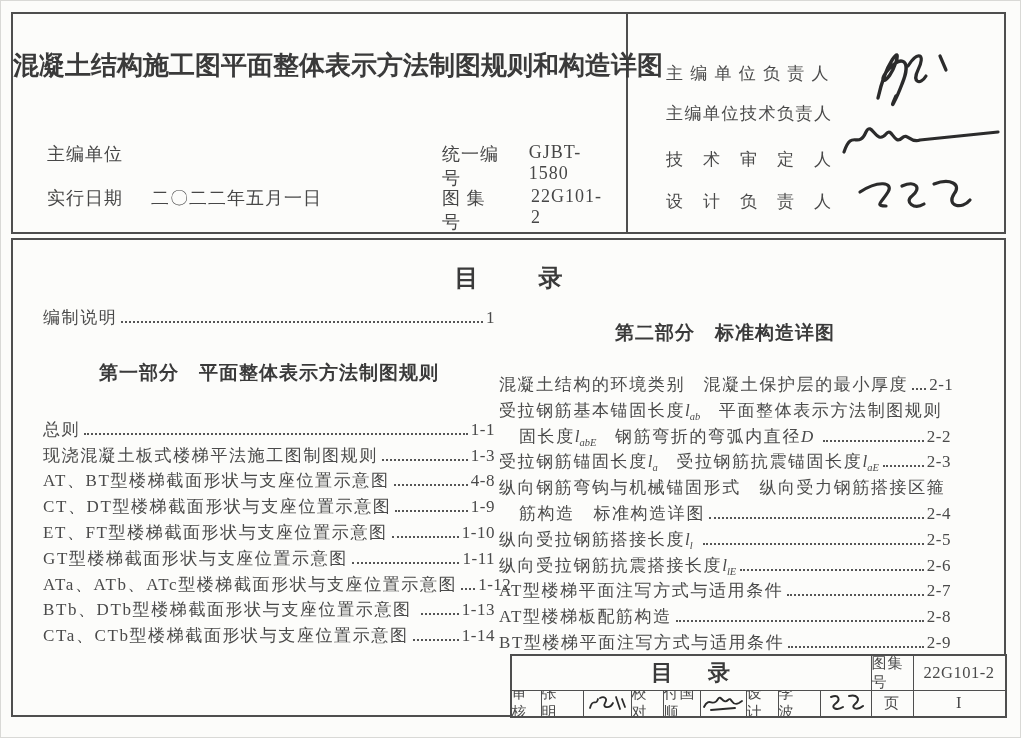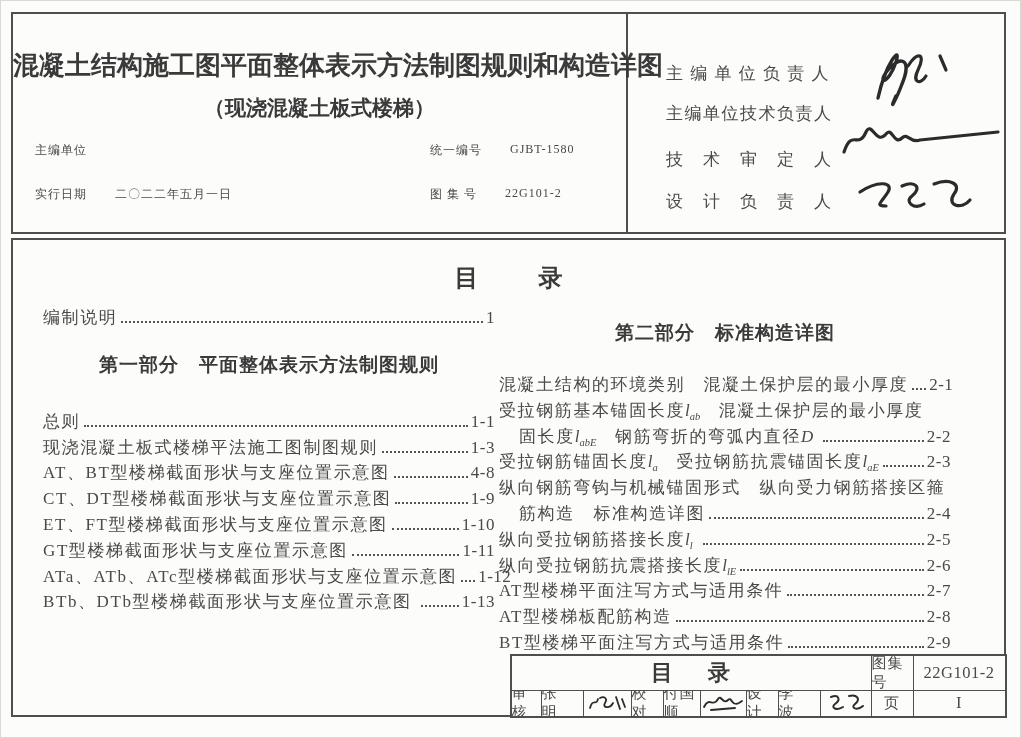--- a/index.html
+++ b/index.html
@@ -21,21 +21,21 @@
   .main-title{
     position:absolute; left:0; right:0; top:34px; text-align:center;
     font-family:"Liberation Sans","DejaVu Sans",sans-serif;
     font-weight:bold; font-size:26px; letter-spacing:0px; color:#3a3a3a; white-space:nowrap;
   }
   .sub-title{
     position:absolute; left:0; right:0; top:80px; text-align:center;
     font-family:"Liberation Sans","DejaVu Sans",sans-serif;
     font-weight:bold; font-size:21px; color:#3a3a3a;
   }
-  .info-row{position:absolute; left:22px; right:20px; display:flex; font-size:12px; letter-spacing:1px; white-space:pre-wrap;}
+  .info-row{position:absolute; left:34px; right:20px; display:flex; font-size:18px; letter-spacing:1px; white-space:pre-wrap;}
   .info-row.r1{top:128px;}
   .info-row.r2{top:172px;}
   .info-gap{width:28px;}
   .info-col2{position:absolute; left:395px; top:0; display:flex; white-space:pre-wrap;}
   .official-row{position:absolute; left:38px; font-size:17px; letter-spacing:1.5px; white-space:pre-wrap; color:#4a4a4a;}
   .sig{position:absolute;}
   .sig path{fill:none; stroke:#2b2b2b; stroke-linecap:round; stroke-linejoin:round;}
   
   .content-box{
     position:absolute; left:10px; top:237px; width:995px; height:479px;
@@ -52,21 +52,21 @@
   .toc-col-right{left:486px; top:80px; width:452px;}
   .toc-line{display:flex; align-items:baseline; height:25.8px; white-space:pre-wrap;}
   .toc-line.indent{padding-left:20px;}
   .toc-text{flex:none;}
   .dots{flex:1; min-width:14px; border-bottom:2.2px dotted #555; margin:0 3px 6px 4px;}
   .pg{flex:none; letter-spacing:0.5px;}
   .toc-heading{
     text-align:center; font-family:"Liberation Sans","DejaVu Sans",sans-serif;
     font-weight:bold; font-size:19px; letter-spacing:1px; color:#3a3a3a; white-space:pre-wrap;
   }
-  .toc-col-left .toc-heading{margin:20px 0 32px 0;}
+  .toc-col-left .toc-heading{margin:28px 0 32px 0;}
   .toc-col-right .toc-heading{margin:0 0 27px 0;}
   .var{font-style:italic; font-family:"Liberation Serif","DejaVu Serif",serif; letter-spacing:0;}
   .sub{font-style:italic; font-size:10.5px; vertical-align:-4px; letter-spacing:0;}
   
   .titlebar{
     position:absolute; right:-2.5px; bottom:-2.5px; width:497px; height:64px;
     border:2.5px solid #4e4e4e; box-sizing:border-box; background:#fcfcfa;
     display:grid;
     grid-template-columns:30px 42px 48px 32px 37px 46px 32px 42px 51px 42px 1fr;
     grid-template-rows:35px 1fr;
@@ -86,21 +86,20 @@
   .tb-value{font-size:16.5px; letter-spacing:0.5px;}
 </style>
 </head>
 <body>
 
 <div class="page">
 
   <div class="header-box">
     <div class="header-left">
       <div class="main-title">混凝土结构施工图平面整体表示方法制图规则和构造详图</div>
-      <div class="sub-title">（现浇混凝土板式楼梯）</div>
       <div class="info-row r1">
         <span>主编单位</span>
         <span class="info-gap"></span>
         <span class="info-col2">
           <span>统一编号</span>
           <span class="info-gap"></span>
           <span>GJBT-1580</span>
         </span>
       </div>
       <div class="info-row r2">
@@ -147,25 +146,26 @@
         <div class="toc-line"><span class="toc-text"><span>编制说明</span></span><span class="dots"></span><span class="pg">1</span></div>
         <div class="toc-heading">第一部分　平面整体表示方法制图规则</div>
         <div class="toc-line"><span class="toc-text"><span>总则</span></span><span class="dots"></span><span class="pg">1-1</span></div>
         <div class="toc-line"><span class="toc-text"><span>现浇混凝土板式楼梯平法施工图制图规则</span></span><span class="dots"></span><span class="pg">1-3</span></div>
         <div class="toc-line"><span class="toc-text"><span>AT、BT型楼梯截面形状与支座位置示意图</span></span><span class="dots"></span><span class="pg">4-8</span></div>
         <div class="toc-line"><span class="toc-text"><span>CT、DT型楼梯截面形状与支座位置示意图</span></span><span class="dots"></span><span class="pg">1-9</span></div>
         <div class="toc-line"><span class="toc-text"><span>ET、FT型楼梯截面形状与支座位置示意图</span></span><span class="dots"></span><span class="pg">1-10</span></div>
         <div class="toc-line"><span class="toc-text"><span>GT型楼梯截面形状与支座位置示意图</span></span><span class="dots"></span><span class="pg">1-11</span></div>
         <div class="toc-line"><span class="toc-text"><span>ATa、ATb、ATc型楼梯截面形状与支座位置示意图</span></span><span class="dots"></span><span class="pg">1-12</span></div>
         <div class="toc-line"><span class="toc-text"><span>BTb、DTb型楼梯截面形状与支座位置示意图 </span></span><span class="dots"></span><span class="pg">1-13</span></div>
+        <div class="toc-line"><span class="toc-text"><span>CTa、CTb型楼梯截面形状与支座位置示意图</span></span><span class="dots"></span><span class="pg">1-14</span></div>
       </div>
     <div class="toc-col toc-col-right" id="toc-right">
         <div class="toc-heading">第二部分　标准构造详图</div>
         <div class="toc-line"><span class="toc-text"><span>混凝土结构的环境类别　混凝土保护层的最小厚度</span></span><span class="dots"></span><span class="pg">2-1</span></div>
-        <div class="toc-line"><span class="toc-text"><span>受拉钢筋基本锚固长度</span><span class="var">l</span><span class="sub">ab</span><span>　混凝土保护层的最小厚度</span></span></div>
+        <div class="toc-line"><span class="toc-text"><span>受拉钢筋基本锚固长度</span><span class="var">l</span><span class="sub">ab</span><span>　平面整体表示方法制图规则</span></span></div>
         <div class="toc-line indent"><span class="toc-text"><span>固长度</span><span class="var">l</span><span class="sub">abE</span><span>　钢筋弯折的弯弧内直径</span><span class="var">D</span><span> </span></span><span class="dots"></span><span class="pg">2-2</span></div>
         <div class="toc-line"><span class="toc-text"><span>受拉钢筋锚固长度</span><span class="var">l</span><span class="sub">a</span><span>　受拉钢筋抗震锚固长度</span><span class="var">l</span><span class="sub">aE</span></span><span class="dots"></span><span class="pg">2-3</span></div>
         <div class="toc-line"><span class="toc-text"><span>纵向钢筋弯钩与机械锚固形式　纵向受力钢筋搭接区箍</span></span></div>
         <div class="toc-line indent"><span class="toc-text"><span>筋构造　标准构造详图</span></span><span class="dots"></span><span class="pg">2-4</span></div>
         <div class="toc-line"><span class="toc-text"><span>纵向受拉钢筋搭接长度</span><span class="var">l</span><span class="sub">l</span><span> </span></span><span class="dots"></span><span class="pg">2-5</span></div>
         <div class="toc-line"><span class="toc-text"><span>纵向受拉钢筋抗震搭接长度</span><span class="var">l</span><span class="sub">lE</span></span><span class="dots"></span><span class="pg">2-6</span></div>
         <div class="toc-line"><span class="toc-text"><span>AT型楼梯平面注写方式与适用条件</span></span><span class="dots"></span><span class="pg">2-7</span></div>
         <div class="toc-line"><span class="toc-text"><span>AT型楼梯板配筋构造</span></span><span class="dots"></span><span class="pg">2-8</span></div>
         <div class="toc-line"><span class="toc-text"><span>BT型楼梯平面注写方式与适用条件</span></span><span class="dots"></span><span class="pg">2-9</span></div>
       </div>

